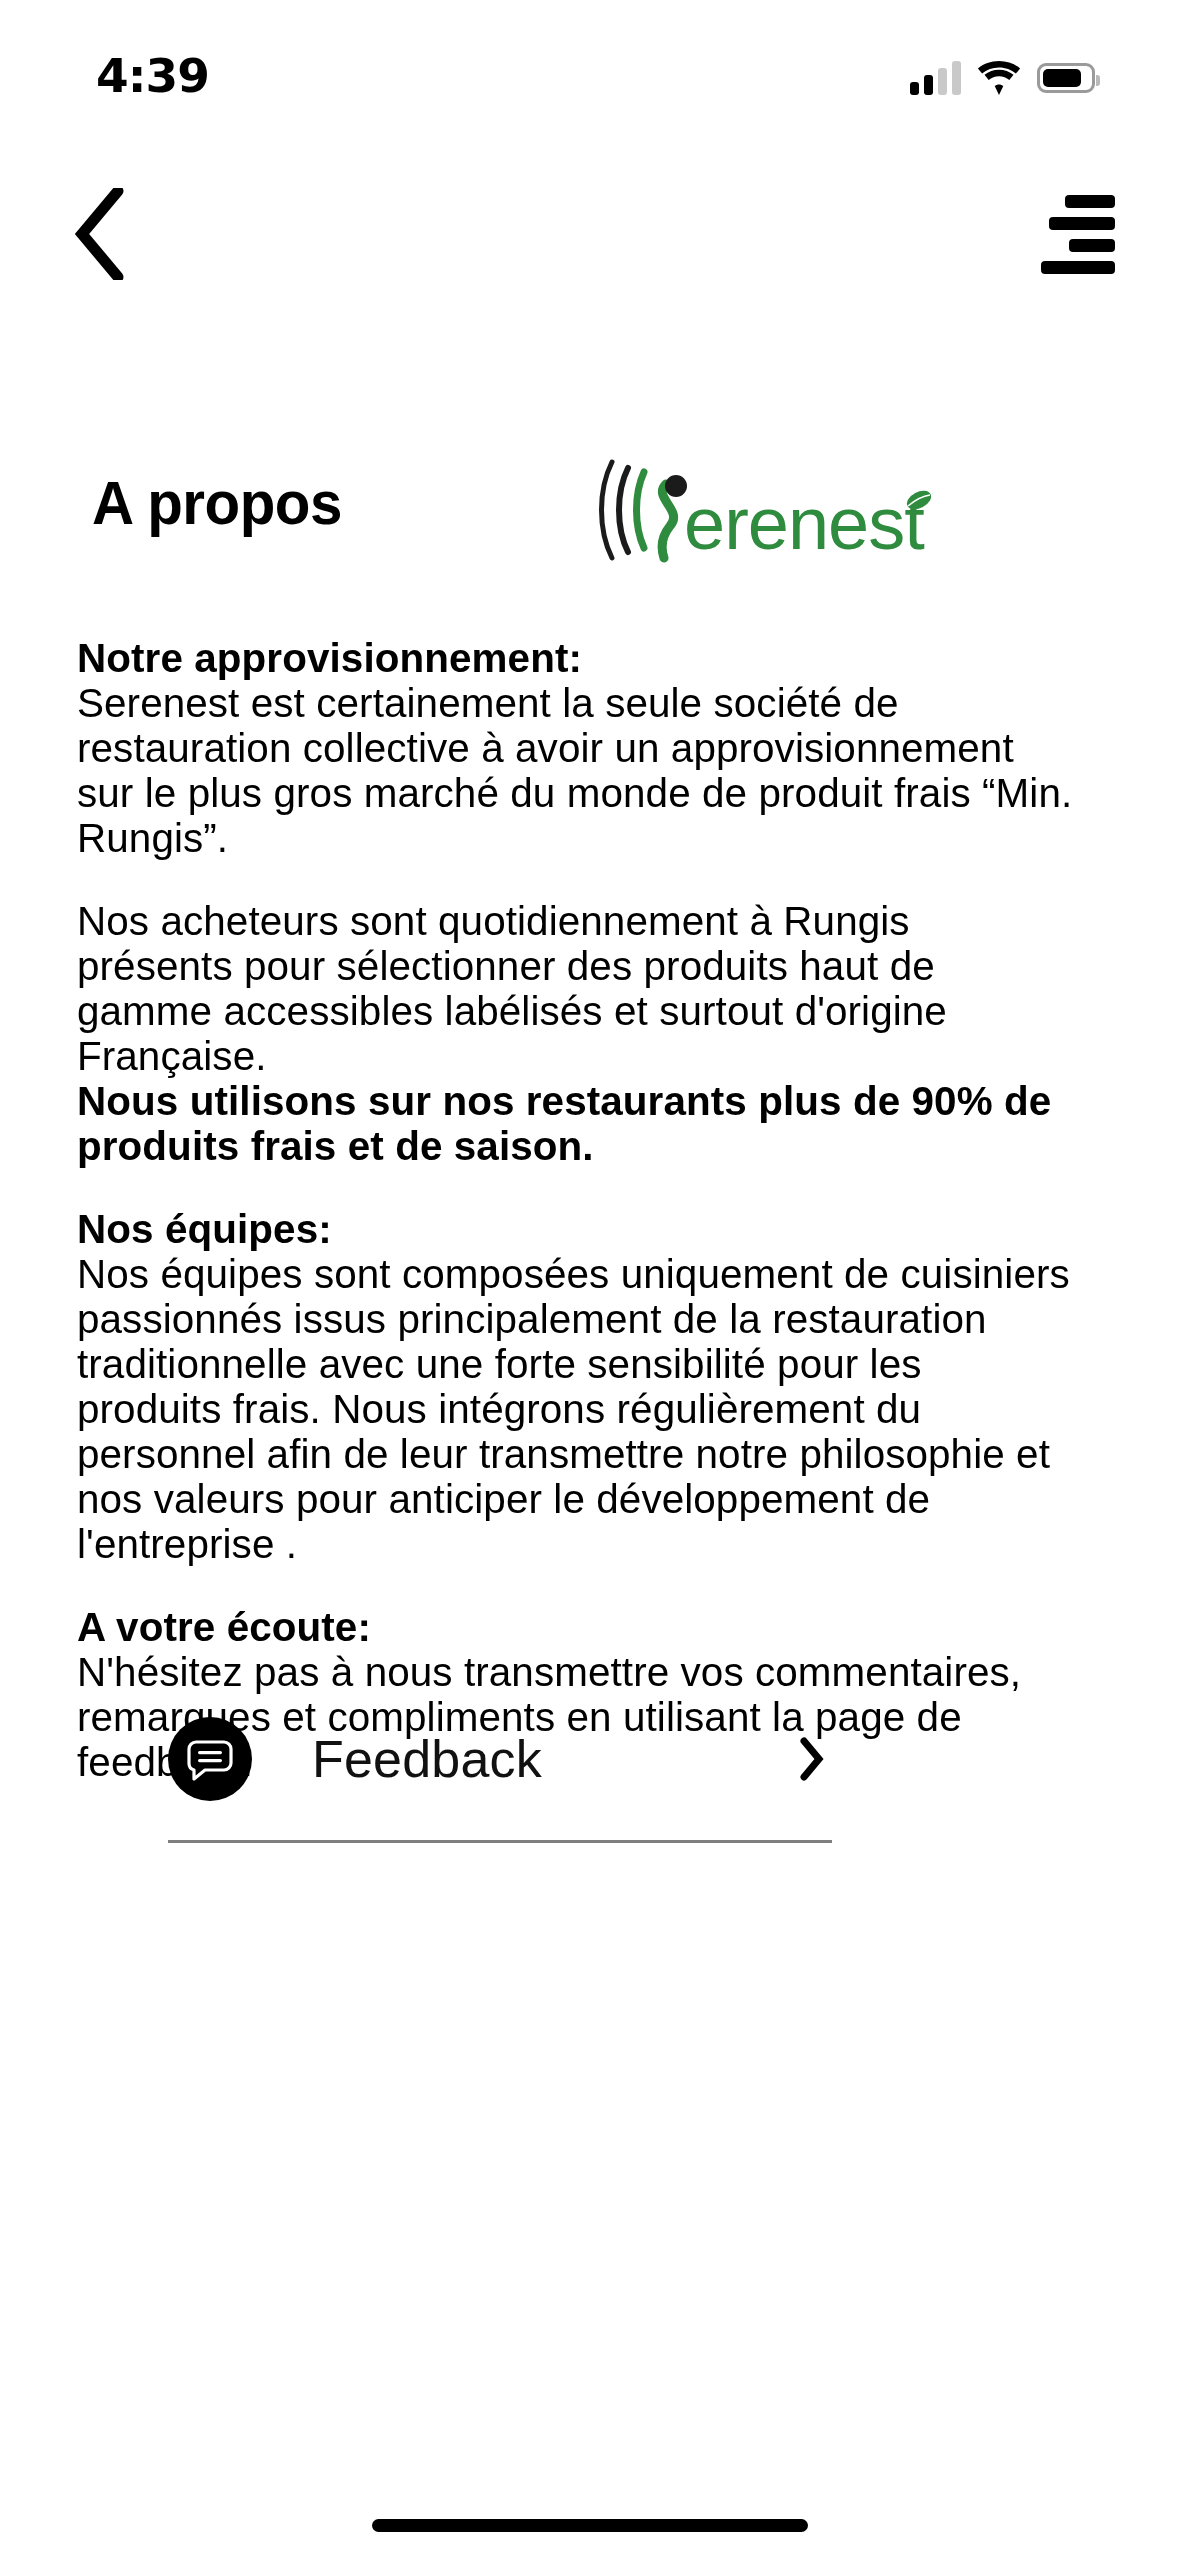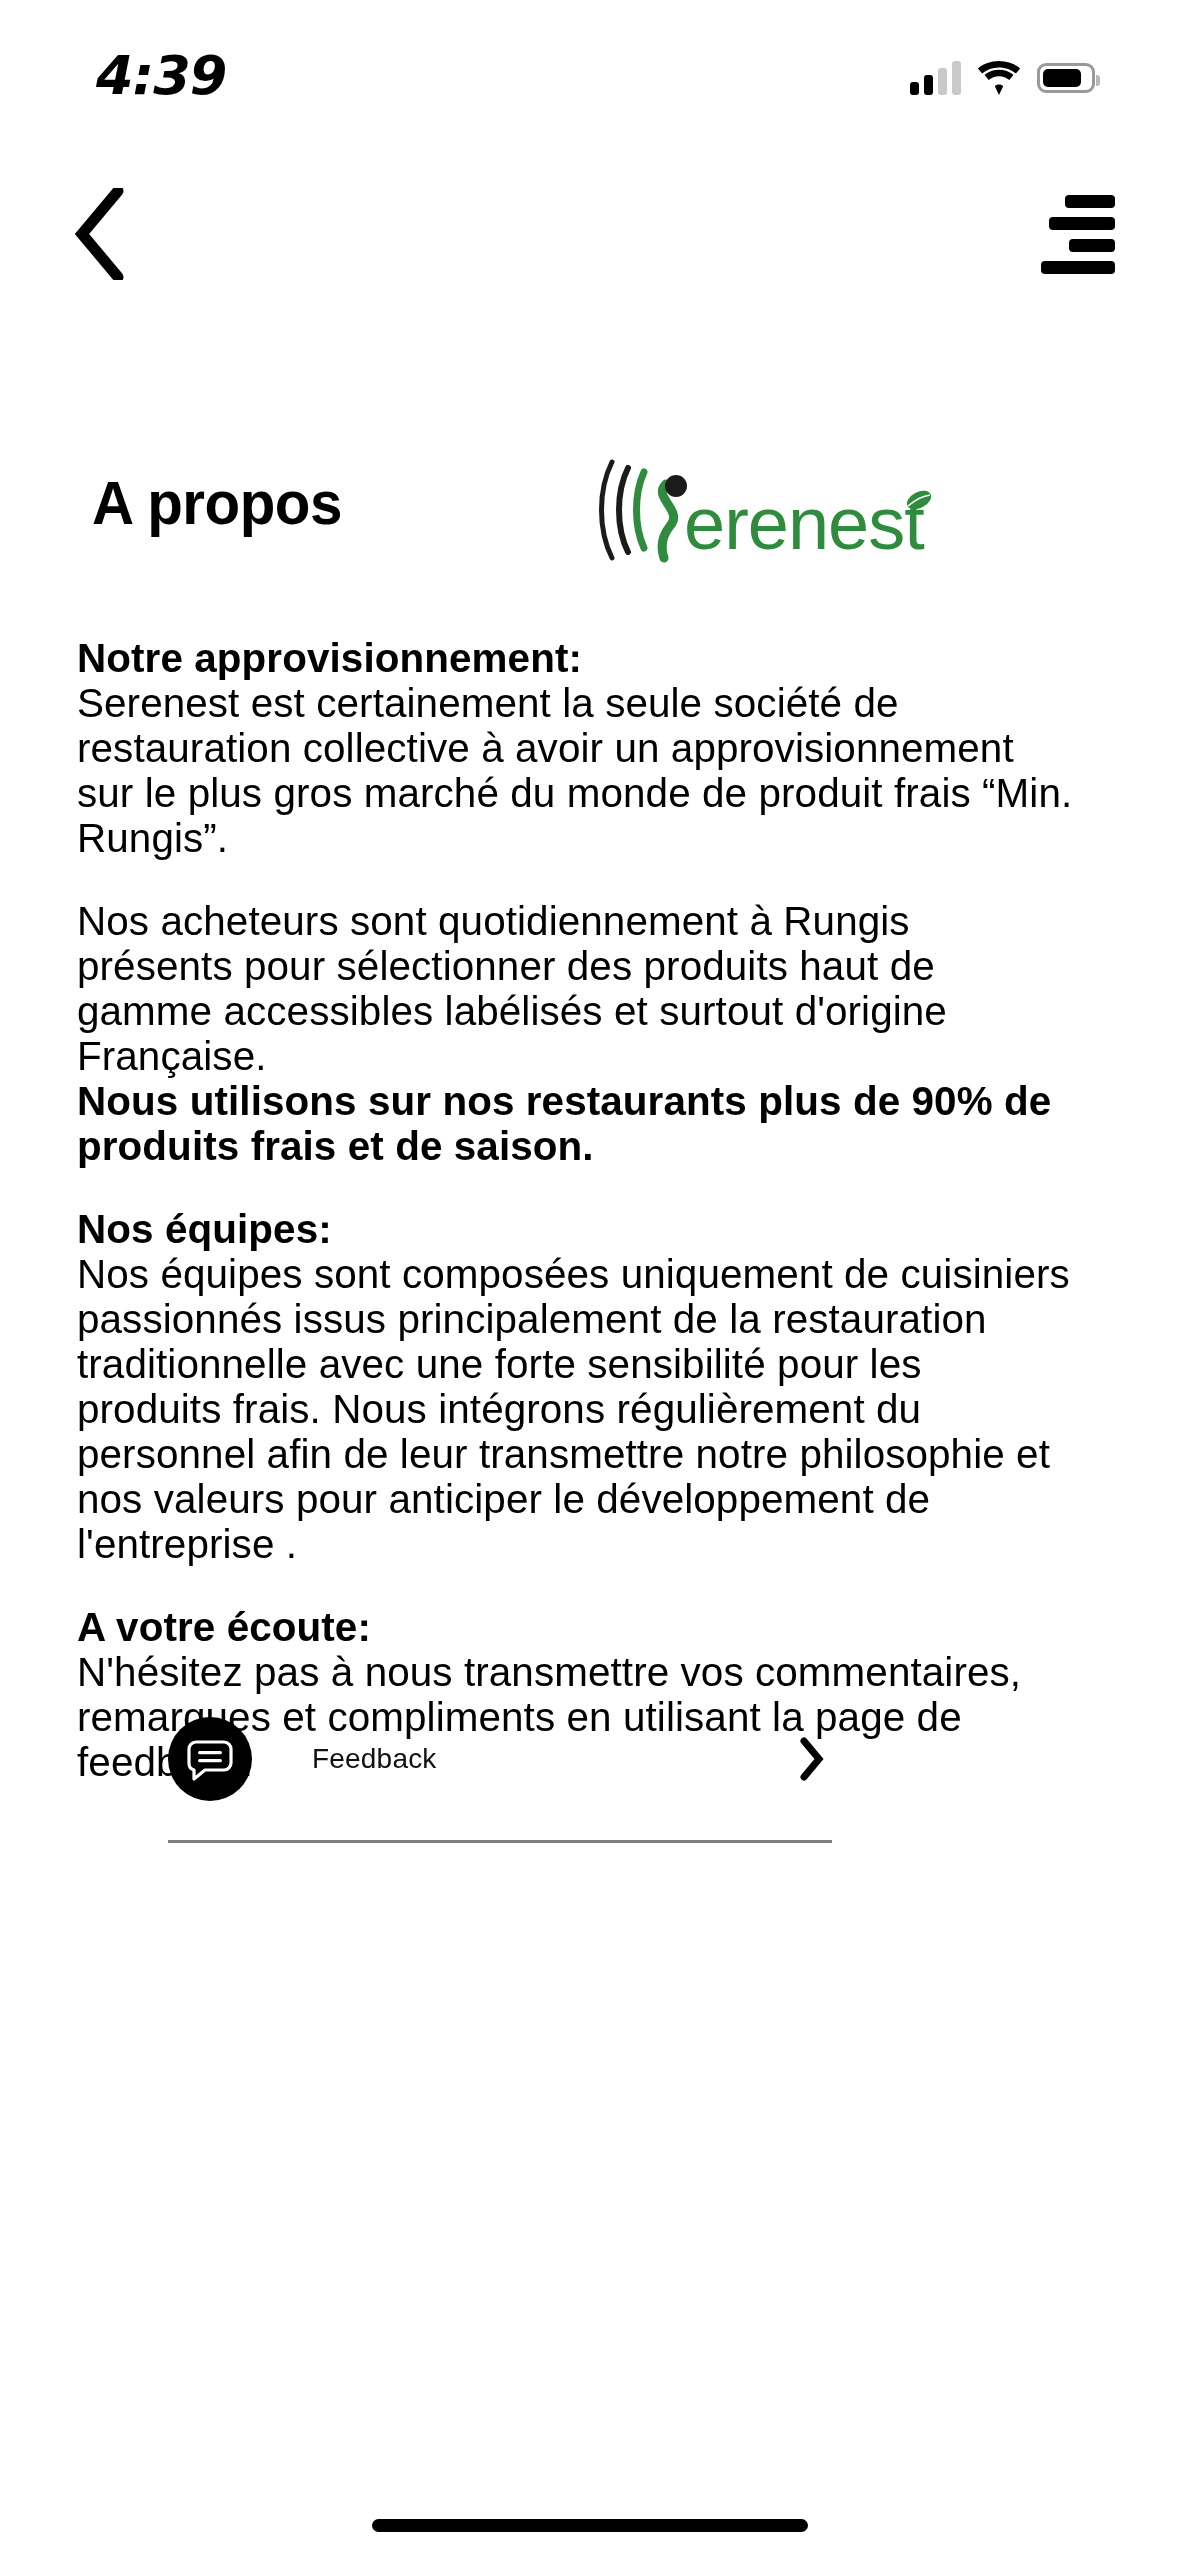--- a/index.html
+++ b/index.html
@@ -23,26 +23,25 @@
     left: 0;
     width: 1179px;
     height: 160px;
   }
   .status-time {
     position: absolute;
     left: 96px;
     top: 48px;
     width: 220px;
     font-family: "DejaVu Sans", sans-serif;
-    font-size: 54px;
+    font-size: 47px;
     font-weight: 700;
     letter-spacing: -1px;
     color: #000000;
     line-height: 56px;
-    font-style: italic;
   }
   .status-right {
     position: absolute;
     right: 84px;
     top: 50px;
     height: 56px;
     display: flex;
     align-items: center;
     gap: 16px;
   }
@@ -219,21 +218,21 @@
     background: #000000;
     display: flex;
     align-items: center;
     justify-content: center;
     flex: 0 0 auto;
   }
   .fb-icon svg { display: block; }
   .fb-label {
     margin-left: 60px;
     font-family: "Liberation Sans", sans-serif;
-    font-size: 28px;
+    font-size: 52px;
     color: #111111;
     letter-spacing: 0.2px;
     white-space: nowrap;
     text-align: right;
   }
   .fb-chevron {
     position: absolute;
     right: 0;
     top: 50%;
     transform: translateY(-50%);

